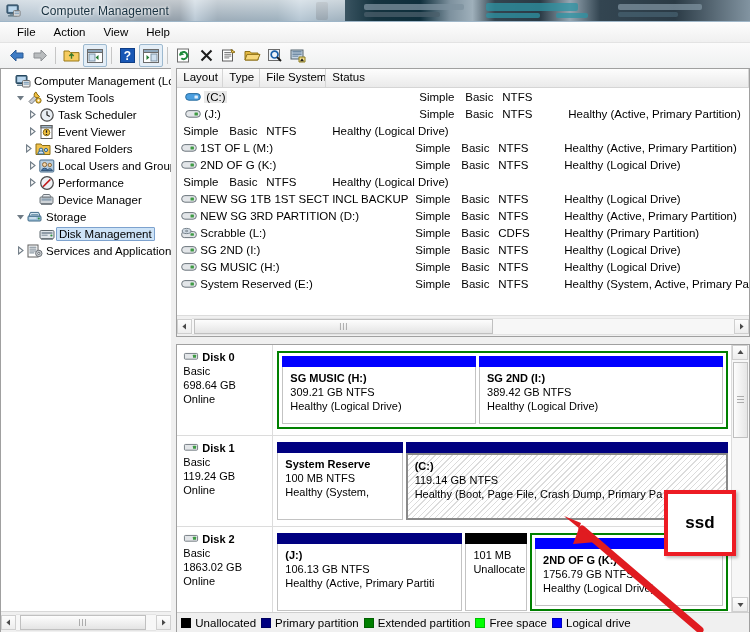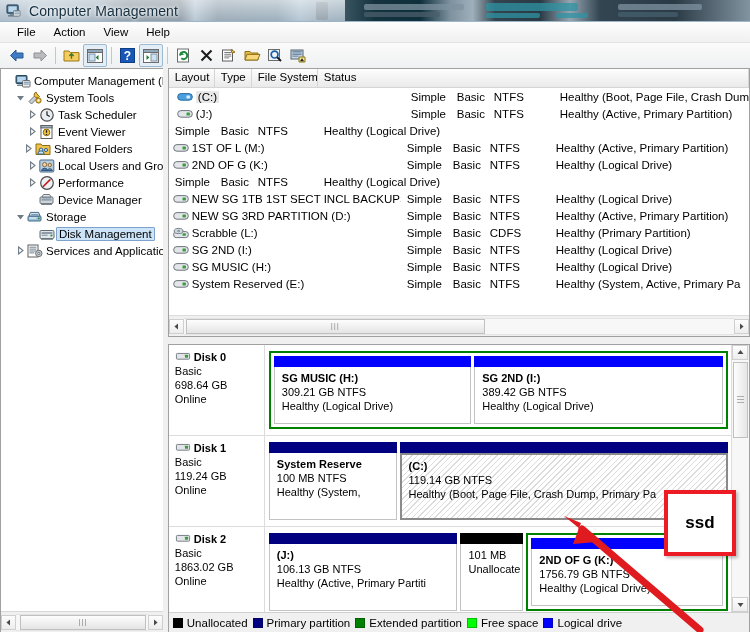--- a/index.html
+++ b/index.html
@@ -33,22 +33,22 @@
   }
   #titlebar .tb-fill{
     position:absolute;left:0;top:0;height:21px;width:345px;
     background:linear-gradient(180deg,rgba(236,242,247,.82),rgba(198,213,226,.72));
   }
   #title-icon{
     position:relative;z-index:2;margin-left:6px;width:15px;height:15px;
     display:block;
   }
   #title-text{
-    position:relative;z-index:2;margin-left:8px;
-    font-size:14px;color:#17303f;letter-spacing:.1px;
+    position:relative;z-index:2;margin-left:20px;
+    font-size:12px;color:#17303f;letter-spacing:.1px;
     text-shadow:0 0 3px #fff,0 0 5px #fff;
   }
   
   #client{
     position:absolute;left:0;top:21px;width:750px;height:611px;
     background:#f0f0f0;
     border-top:1px solid #9fb6c8;
   }
   
   #menubar{
@@ -522,21 +522,20 @@
                     <svg width="16" height="10" viewBox="0 0 16 10">
                       <rect x="0.7" y="1.6" width="14.6" height="6.6" rx="3.2" fill="#4b9fe0" stroke="#2a6d9f"></rect>
                       <rect x="9.5" y="3.4" width="3.4" height="3" rx="0.5" fill="#dfeefb"></rect>
                     </svg>
                   </span>
                   <span class="vname">(C:)</span>
                 </div>
                 <div class="cell" style="flex: 0 0 46px;">Simple</div>
                 <div class="cell" style="flex: 0 0 37px;">Basic</div>
                 <div class="cell" style="flex: 0 0 66px;">NTFS</div>
-                <div class="cell" style="flex: 1 1 auto;">Healthy (Boot, Page File, Crash Dum</div>
               </div>
               <div class="vrow">
                 <div class="c-vol" style="flex: 0 0 232px; padding-left: 4px;">
                   <span class="dico">
                     <svg width="16" height="10" viewBox="0 0 16 10">
                       <rect x="0.7" y="1.6" width="14.6" height="6.6" rx="3.2" fill="#e3e6e9" stroke="#6c757c"></rect>
                       <rect x="9.5" y="3.4" width="3.4" height="3" rx="0.5" fill="#3f9a44"></rect>
                     </svg>
                   </span>
                   <span class="vname">(J:)</span>

